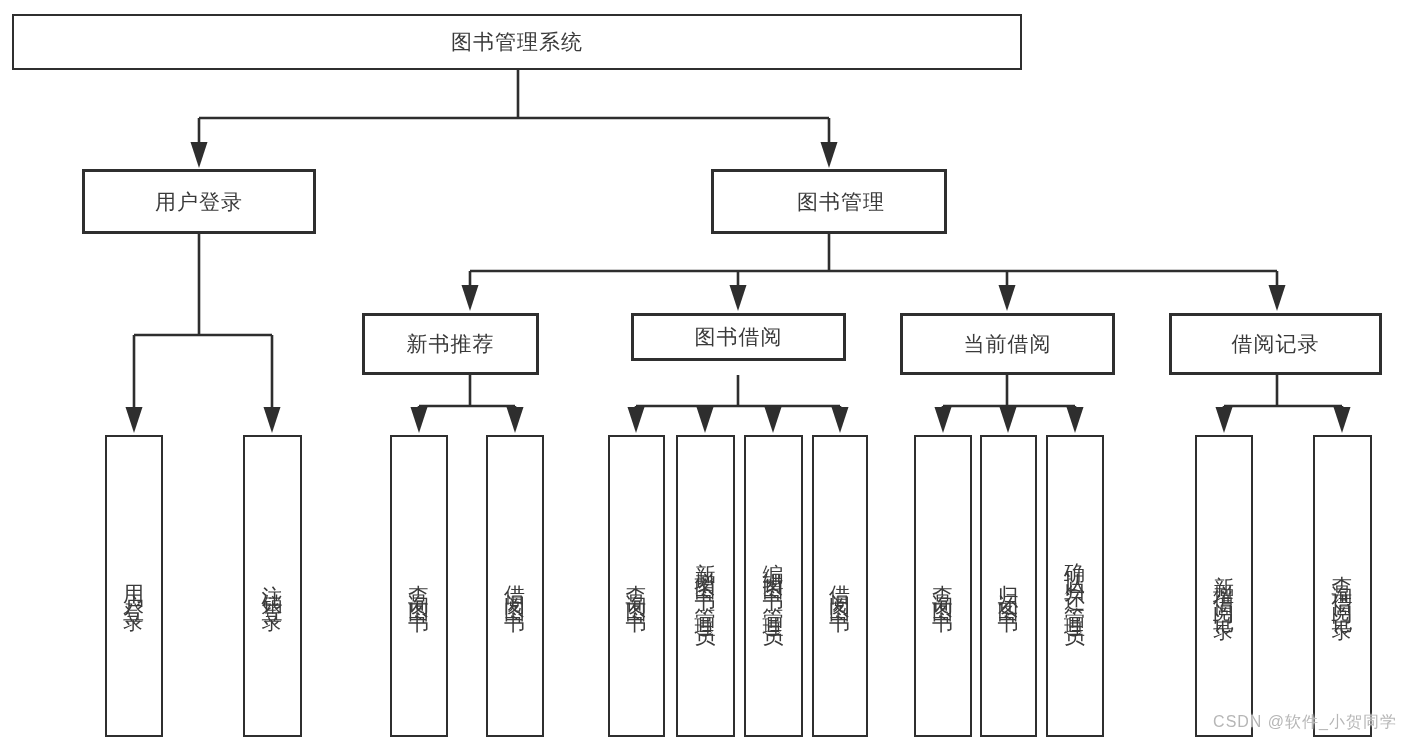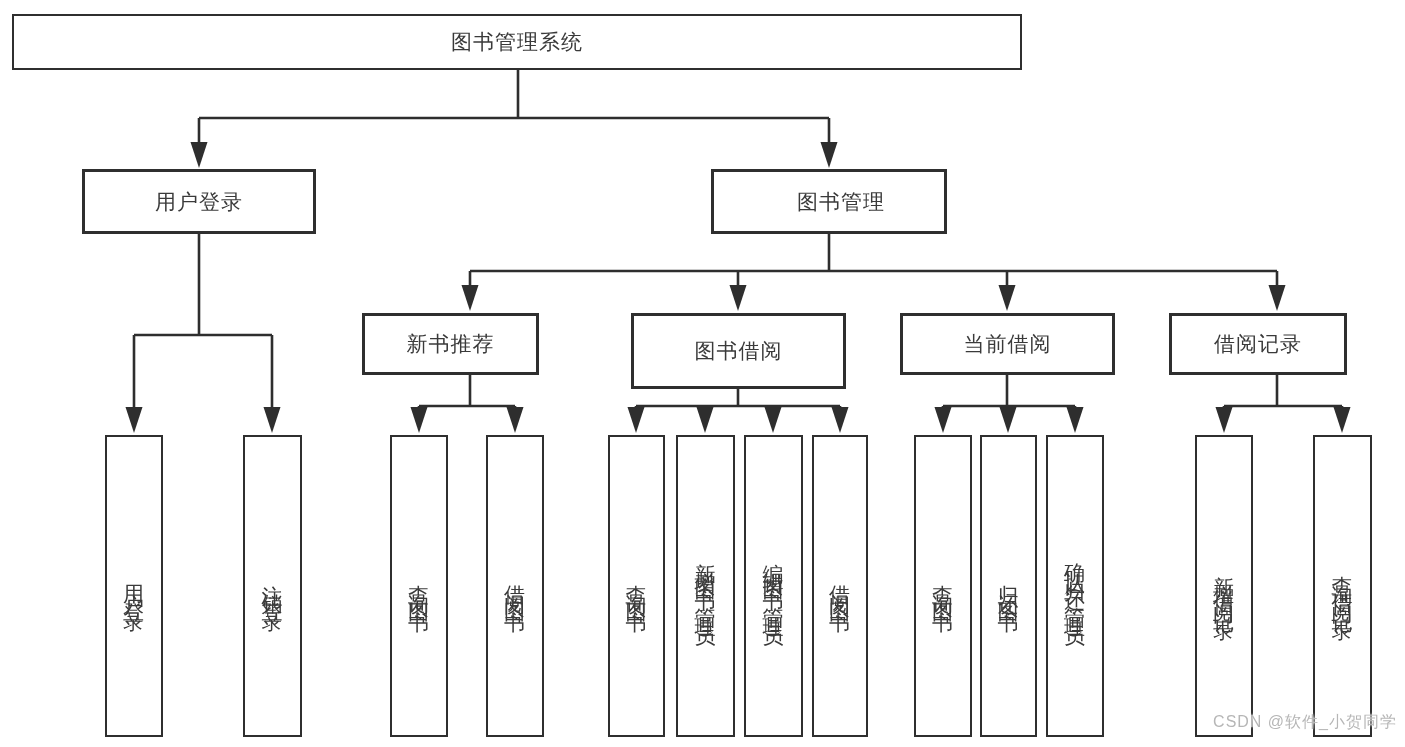--- a/index.html
+++ b/index.html
@@ -106,23 +106,23 @@
       <polygon points="1342,433 1333.5,407 1350.5,407"></polygon>
     </g>
   </svg>
 
   <div class="box root" style="left:12px;top:14px;width:1010px;height:56px;">图书管理系统</div>
 
   <div class="box" style="left:82px;top:169px;width:234px;height:65px;">用户登录</div>
   <div class="box" style="left:711px;top:169px;width:236px;height:65px;padding-left:24px;">图书管理</div>
 
   <div class="box" style="left:362px;top:313px;width:177px;height:62px;">新书推荐</div>
-  <div class="box" style="left:631px;top:313px;width:215px;height:76px;">图书借阅</div>
+  <div class="box" style="left:631px;top:313px;width:215px;height:48px;">图书借阅</div>
   <div class="box" style="left:900px;top:313px;width:215px;height:62px;">当前借阅</div>
-  <div class="box" style="left:1169px;top:313px;width:178px;height:62px;">借阅记录</div>
+  <div class="box" style="left:1169px;top:313px;width:213px;height:62px;">借阅记录</div>
 
   <div class="box leaf" style="left:105px;top:435px;width:58px;height:302px;">用户登录</div>
   <div class="box leaf" style="left:243px;top:435px;width:59px;height:302px;">注销登录</div>
 
   <div class="box leaf" style="left:390px;top:435px;width:58px;height:302px;">查询图书</div>
   <div class="box leaf" style="left:486px;top:435px;width:58px;height:302px;">借阅图书</div>
 
   <div class="box leaf" style="left:608px;top:435px;width:57px;height:302px;">查询图书</div>
   <div class="box leaf" style="left:676px;top:435px;width:59px;height:302px;">新增图书（管理员）</div>
   <div class="box leaf" style="left:744px;top:435px;width:59px;height:302px;">编辑图书（管理员）</div>

